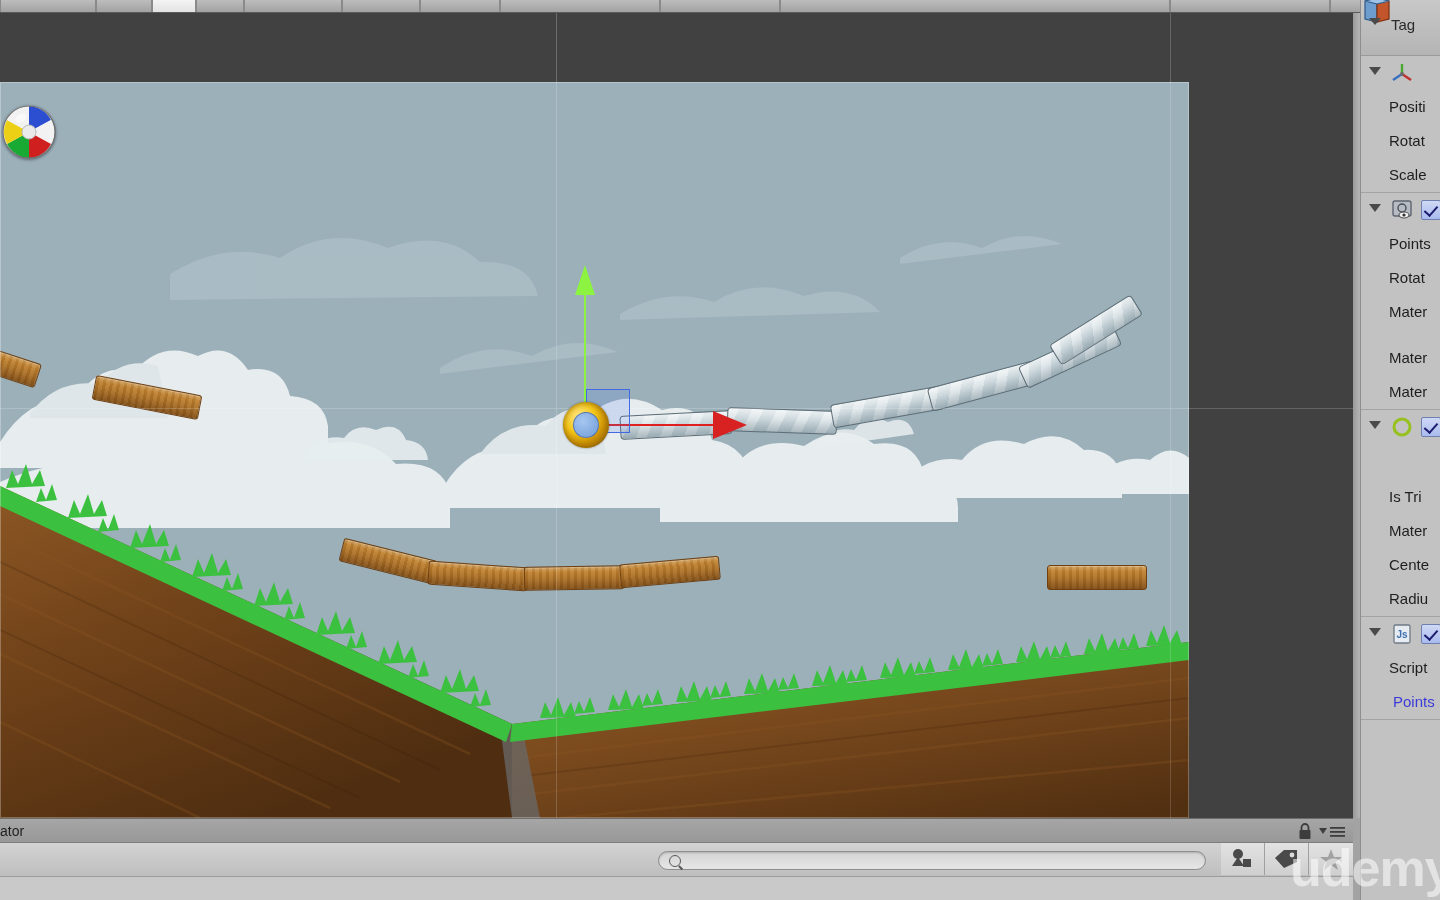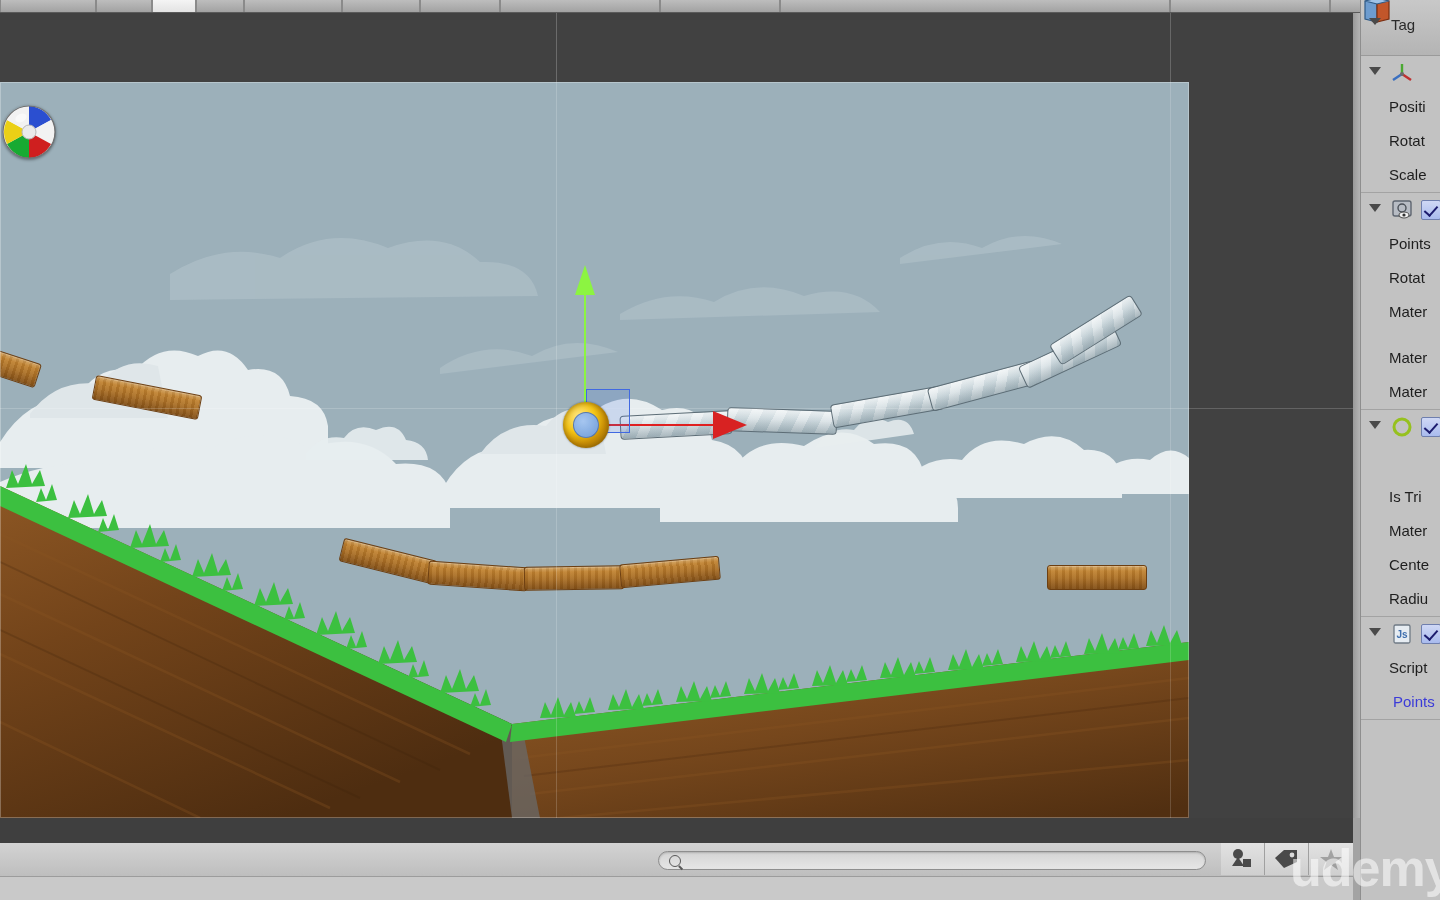--- a/index.html
+++ b/index.html
@@ -490,20 +490,33 @@
           <text x="11" y="15" text-anchor="middle" font-family="Liberation Sans, sans-serif" font-size="10" font-weight="bold" fill="#3f6fae">Js</text>
         </svg>
         <div class="comp-check"></div>
       </div>
       <div class="insp-row">Script</div>
       <div class="insp-row blue">Points</div>
     </div>
 
   </div>
 
+  <div class="bottom-tabbar">
+    <div class="bt-tab-label">ator</div>
+    <svg class="lock-icon" viewBox="0 0 16 17">
+      <path d="M4.5 7 V4.5 a3.5 3.5 0 0 1 7 0 V7" fill="none" stroke="#3d3d3d" stroke-width="1.8"></path>
+      <rect x="2.5" y="7" width="11" height="9" rx="1" fill="#3d3d3d"></rect>
+    </svg>
+    <svg class="menu-icon" viewBox="0 0 26 12">
+      <path d="M0 2 L8 2 L4 8 Z" fill="#3d3d3d"></path>
+      <rect x="11" y="1" width="15" height="1.8" fill="#3d3d3d"></rect>
+      <rect x="11" y="5" width="15" height="1.8" fill="#3d3d3d"></rect>
+      <rect x="11" y="9" width="15" height="1.8" fill="#3d3d3d"></rect>
+    </svg>
+  </div>
 
   <div class="project-bar">
     <div class="search-field" title="">
       <div class="search-glass"></div>
     </div>
   </div>
 
   <div class="filter-btns">
     <div class="fbtn">
       <svg viewBox="0 0 30 26" width="30" height="26" style="position:absolute;left:7px;top:3px;">

